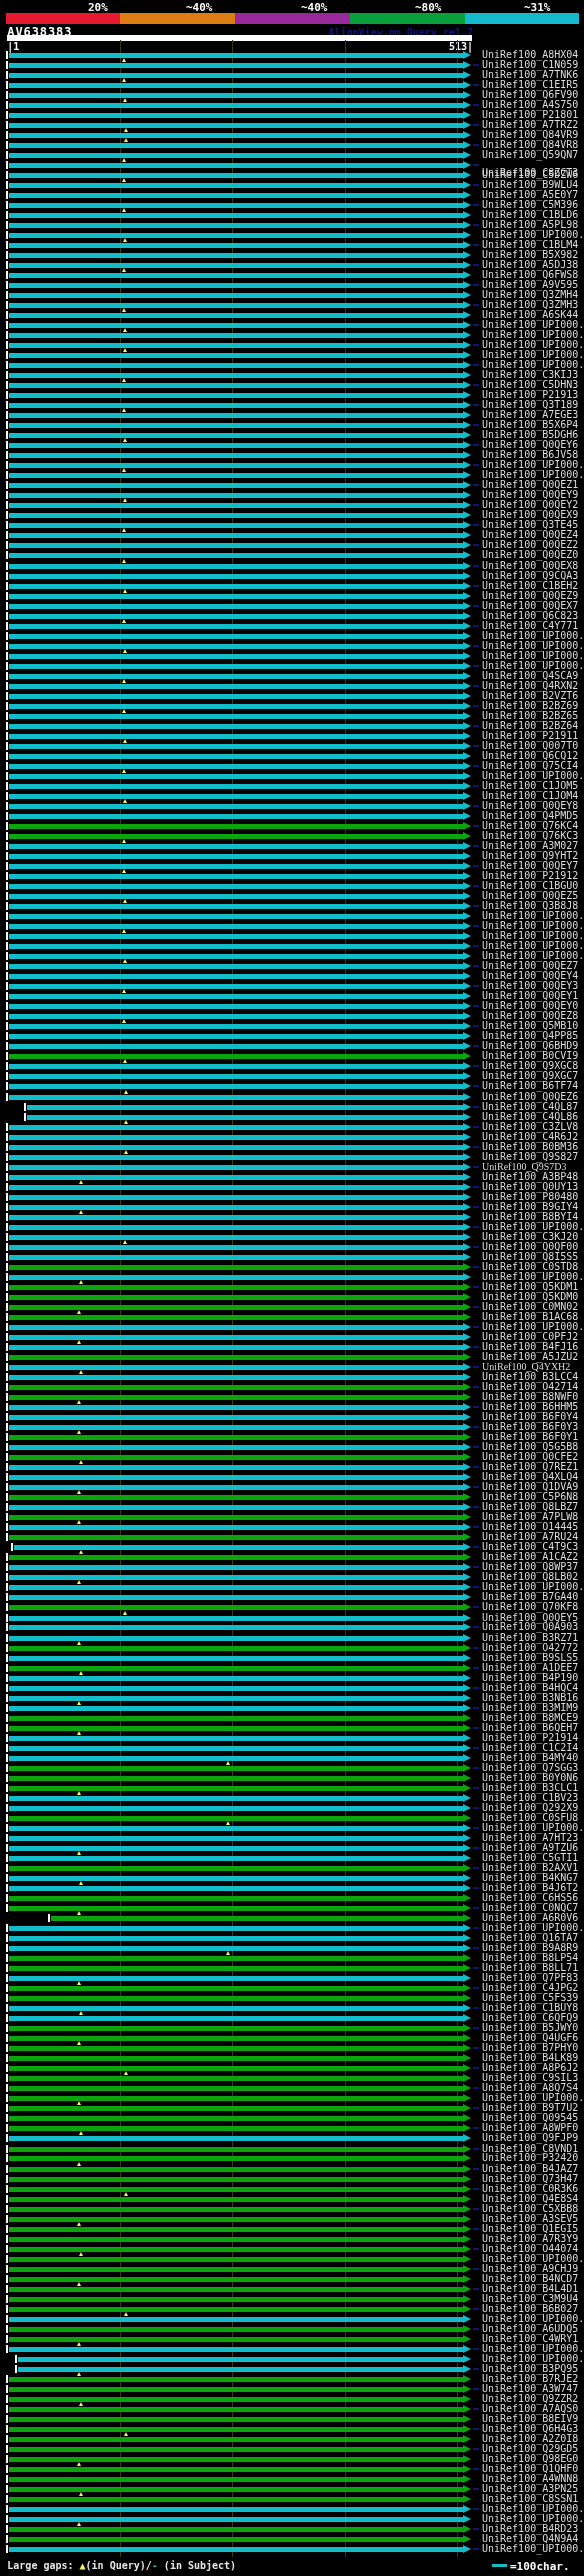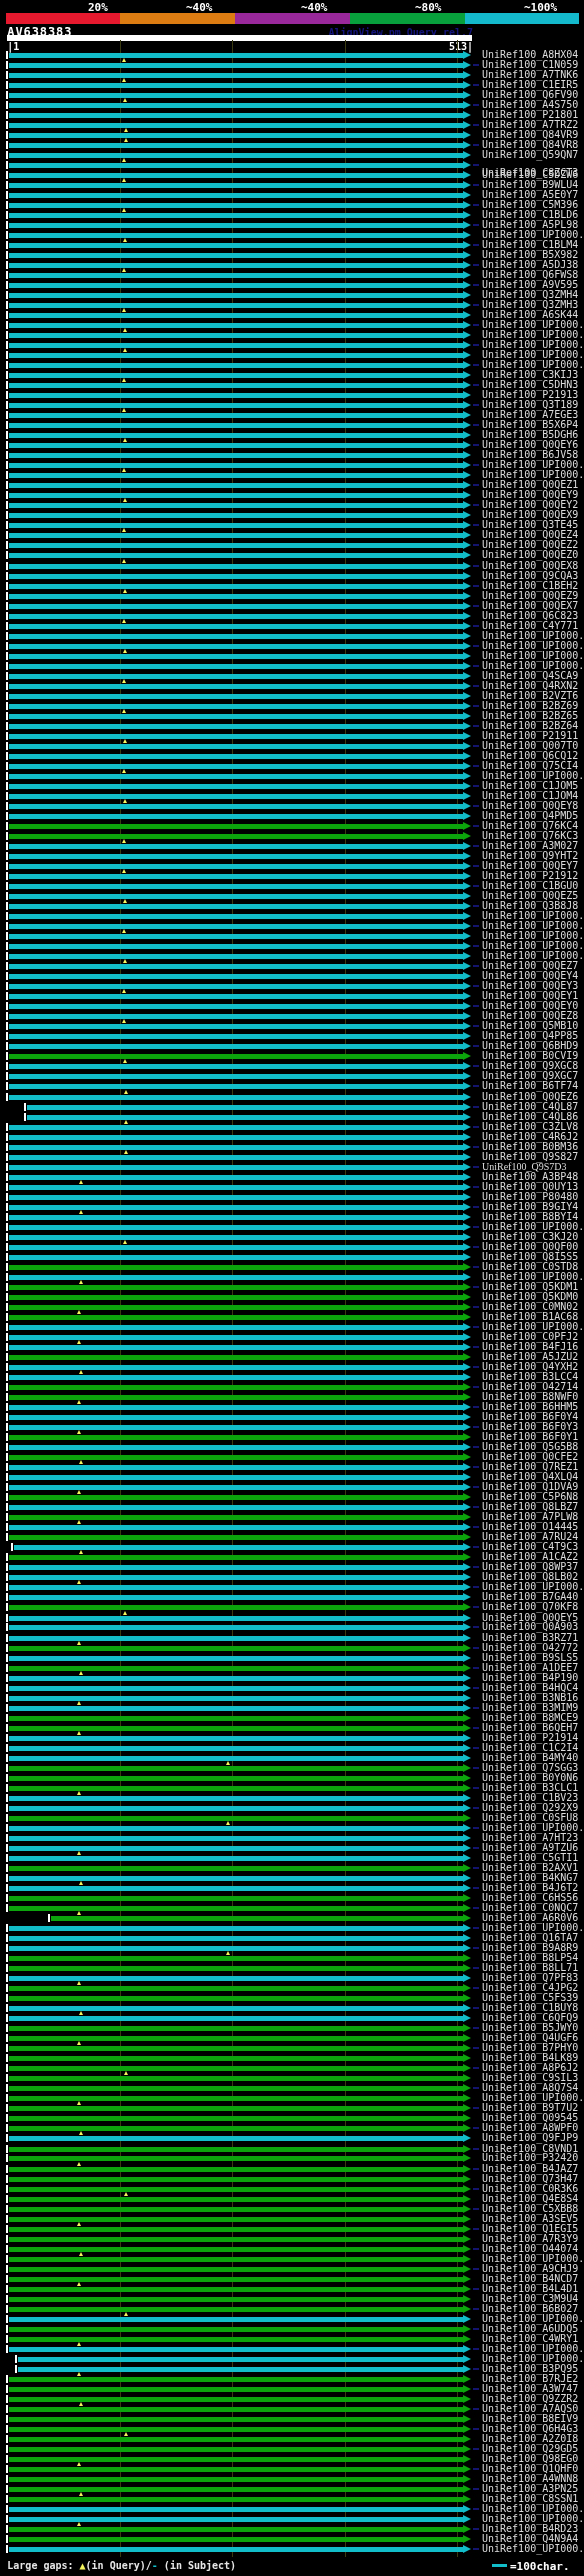--- a/index.html
+++ b/index.html
@@ -28,21 +28,21 @@
 </style>
 </head>
 <body>
 
 <div id="stage">
 
   <span class="pct" style="left:88px">20%</span>
   <span class="pct" style="left:186px">~40%</span>
   <span class="pct" style="left:301px">~40%</span>
   <span class="pct" style="left:415px">~80%</span>
-  <span class="pct" style="left:524px">~100%</span>
+  <span class="pct" style="left:524px">~31%</span>
 
   <div id="scalebar">
       <div style="flex: 1 1 0%; background: rgb(230, 25, 46);"></div>
       <div style="flex: 1 1 0%; background: rgb(220, 124, 18);"></div>
       <div style="flex: 1 1 0%; background: rgb(153, 40, 155);"></div>
       <div style="flex: 1 1 0%; background: rgb(8, 160, 60);"></div>
       <div style="flex: 1 1 0%; background: rgb(20, 185, 204);"></div>
     </div>
 
   <div id="title">AV638383</div>
@@ -951,21 +951,21 @@
         <div class="tick" style="left: 6.4px; top: -1.8px;"></div>
         <div class="bar" style="left: 9.1px; top: 0px; width: 454px; background: rgb(12, 164, 12);"></div>
         <div class="arrow" style="left: 463px; top: -2.3px; border-left: 8.2px solid rgb(12, 164, 12);"></div>
         <div class="hlabel" style="top: -2.7px;">UniRef100_A5JZU2</div>
       </div>
       <div class="row" style="top: 1365px;">
         <div class="tick" style="left: 6.4px; top: -1.8px;"></div>
         <div class="bar" style="left: 9.1px; top: 0px; width: 454px; background: rgb(18, 189, 201);"></div>
         <div class="arrow" style="left: 463px; top: -2.3px; border-left: 8.2px solid rgb(18, 189, 201);"></div>
         <div class="dash" style="left: 473px; top: 1.4px;"></div>
-        <div class="hlabel" style="top: -2.7px;">UniRef100_Q4YXH2</div>
+        <div class="hlabel" style="top: -2.7px; font-family: Liberation Serif, serif;">UniRef100_Q4YXH2</div>
       </div>
       <div class="row" style="top: 1375px;">
         <div class="tick" style="left: 6.4px; top: -1.8px;"></div>
         <div class="bar" style="left: 9.1px; top: 0px; width: 454px; background: rgb(18, 189, 201);"></div>
         <div class="arrow" style="left: 463px; top: -2.3px; border-left: 8.2px solid rgb(18, 189, 201);"></div>
         <div class="gapq" style="left: 79px; top: -4.6px;"></div>
         <div class="hlabel" style="top: -2.7px;">UniRef100_B3LCC4</div>
       </div>
       <div class="row" style="top: 1385px;">
         <div class="tick" style="left: 6.4px; top: -1.8px;"></div>

